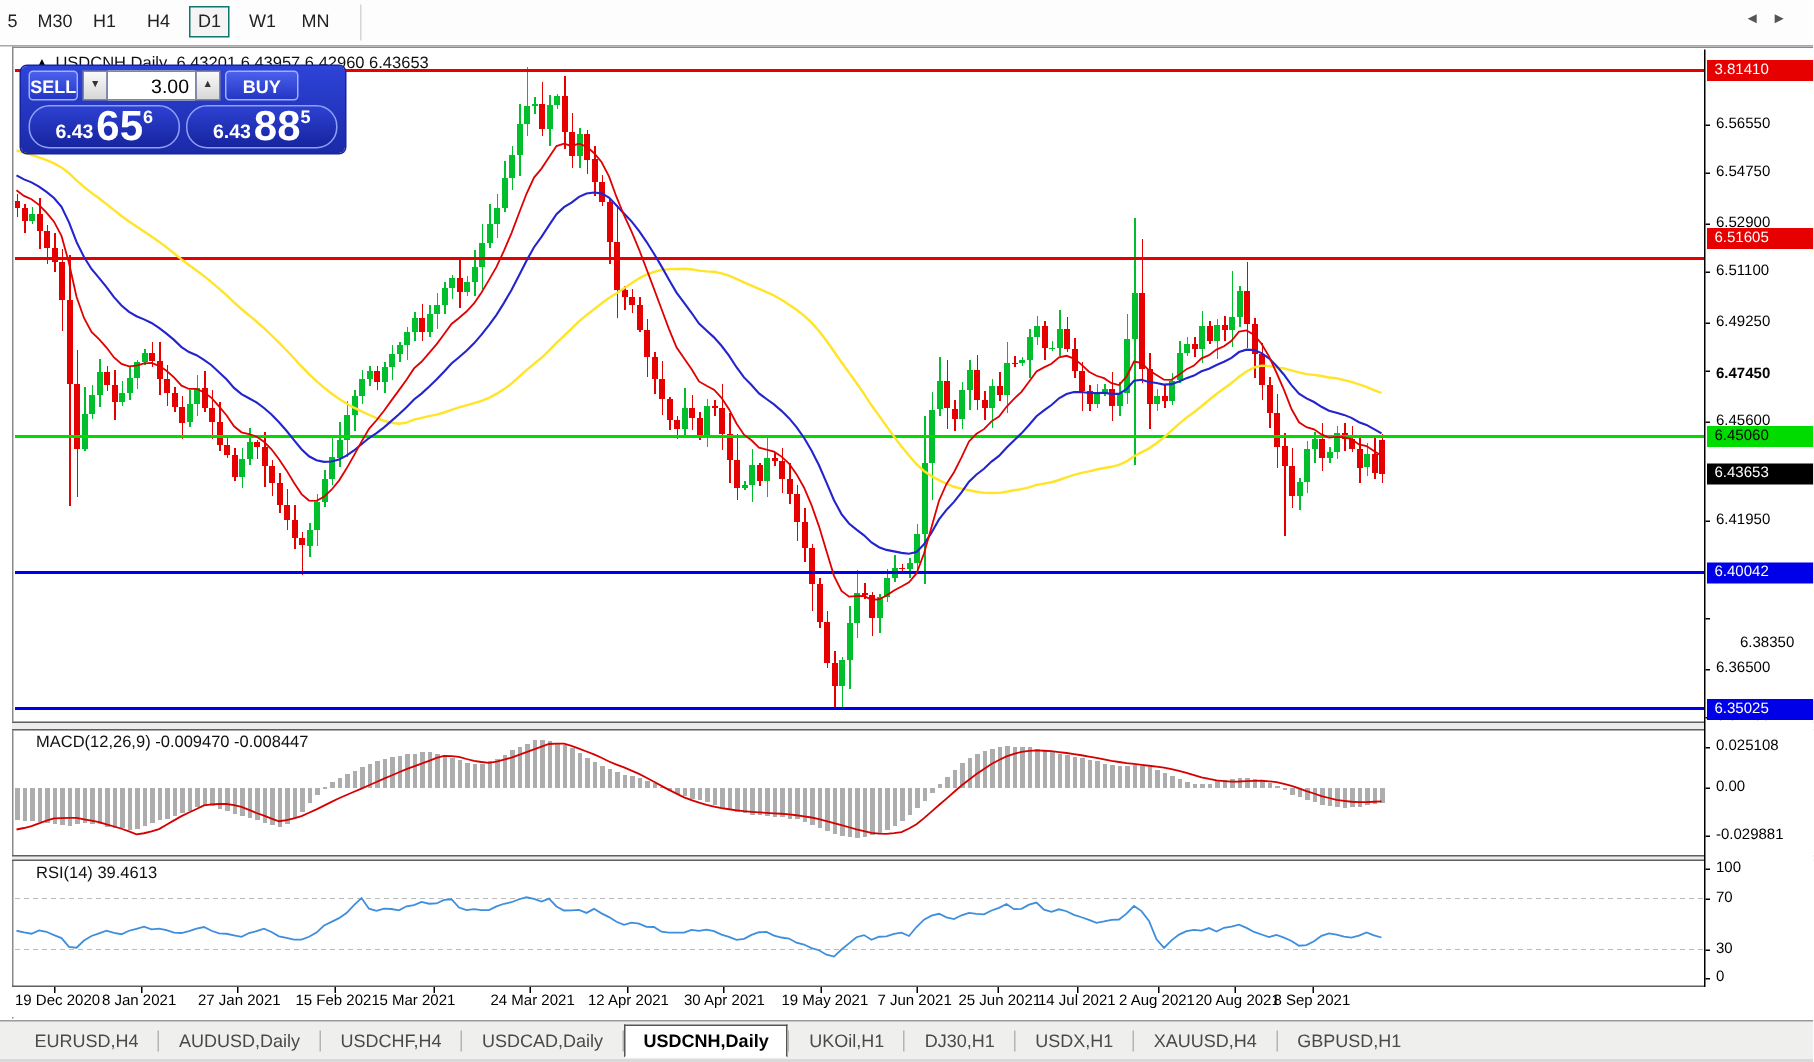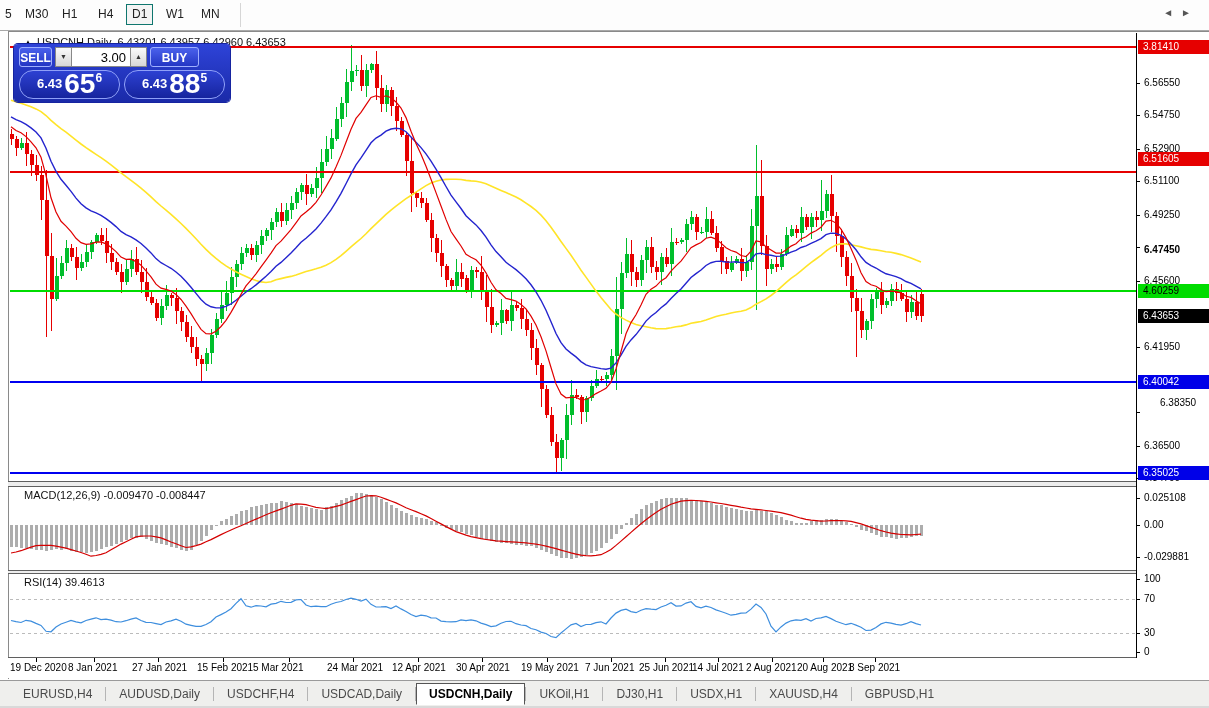--- a/index.html
+++ b/index.html
@@ -21,21 +21,21 @@
   .ocp{position:absolute;left:4px;top:11px;width:216px;height:58px;border-radius:4px;
        background:linear-gradient(#2e43d8,#1a2aa8);box-shadow:0 0 0 1px #1624a0;padding:0;}
   .ocp-row1{position:absolute;left:5px;top:3px;height:20px;width:206px;display:flex;}
   .btn-trade{height:20px;line-height:20px;text-align:center;color:#fff;font-size:12px;font-weight:600;
              background:linear-gradient(#4a61ec,#2336c4);border:1px solid #9fb0ff;border-radius:3px;box-sizing:border-box;}
   .spin{width:17px;height:20px;box-sizing:border-box;border:1px solid #888;background:linear-gradient(#fafafa,#d7d7d7);
         font-size:7px;color:#333;text-align:center;line-height:18px;}
   .vol{width:58px;height:20px;box-sizing:border-box;border:1px solid #888;border-left:none;border-right:none;
        font-size:13px;text-align:right;padding:0 4px;font-family:"Liberation Sans",sans-serif;}
   .ocp-row2{position:absolute;left:5px;top:26px;width:206px;height:29px;display:flex;gap:4px;}
-  .big-price{flex:1;border:1px solid #8fa0f8;border-radius:14px;color:#fff;display:flex;align-items:center;
+  .big-price{flex:1;border:1px solid #8fa0f8;border-radius:14px;color:#fff;display:flex;align-items:flex-end;
              justify-content:center;padding-bottom:1px;background:linear-gradient(#2d41d2,#16249e);}
   .bp-small{font-size:13px;font-weight:700;margin-right:2px;margin-bottom:2px;}
   .bp-big{font-size:28px;font-weight:600;line-height:26px;}
   .bp-sup{font-size:12px;font-weight:700;align-self:flex-start;margin-top:0px;}
   
   .axis{position:absolute;left:1136px;top:33px;width:73px;height:625px;background:#fff;border-left:1px solid #000;}
   .tick-lbl{position:absolute;left:7px;font-size:10px;color:#000;line-height:10px;}
   .tick-dash{position:absolute;left:0;width:3px;height:1px;background:#000;}
   .badge{position:absolute;left:1px;width:66px;height:14px;font-size:10px;line-height:14px;text-align:left;padding-left:5px;}
   
@@ -728,21 +728,21 @@
       <div class="tick-lbl" style="top: 143.312px;">6.51100</div>
       <div class="tick-dash" style="top: 148.312px;"></div>
       <div class="tick-lbl" style="top: 176.826px;">6.49250</div>
       <div class="tick-dash" style="top: 181.826px;"></div>
       <div class="tick-lbl" style="top: 212px; font-weight: bold;">6.47450</div>
       <div class="tick-dash" style="top: 214.435px;"></div>
       <div class="tick-lbl" style="top: 242.949px;">6.45600</div>
       <div class="tick-dash" style="top: 247.949px;"></div>
       <div class="tick-lbl" style="top: 309.072px;">6.41950</div>
       <div class="tick-dash" style="top: 314.072px;"></div>
-      <div class="tick-lbl" style="top: 365px; padding-left: 16px;">6.38350</div>
+      <div class="tick-lbl" style="top: 391px; padding-left: 16px;">6.38350</div>
       <div class="tick-dash" style="top: 379.29px;"></div>
       <div class="tick-lbl" style="top: 407.804px;">6.36500</div>
       <div class="tick-dash" style="top: 412.804px;"></div>
       <div class="tick-lbl" style="top: 440.413px;">6.34700</div>
       <div class="tick-dash" style="top: 445.413px;"></div>
       <div class="tick-lbl" style="top: 459.709px;">0.025108</div>
       <div class="tick-dash" style="top: 464.709px;"></div>
       <div class="tick-lbl" style="top: 487px;">0.00</div>
       <div class="tick-dash" style="top: 492px;"></div>
       <div class="tick-lbl" style="top: 519.479px;">-0.029881</div>
@@ -750,21 +750,21 @@
       <div class="tick-lbl" style="top: 541px;">100</div>
       <div class="tick-dash" style="top: 546px;"></div>
       <div class="tick-lbl" style="top: 561px;">70</div>
       <div class="tick-dash" style="top: 566px;"></div>
       <div class="tick-lbl" style="top: 595px;">30</div>
       <div class="tick-dash" style="top: 600px;"></div>
       <div class="tick-lbl" style="top: 614px;">0</div>
       <div class="tick-dash" style="top: 619px;"></div>
       <div class="badge" style="top: 7px; background: rgb(230, 0, 0); color: rgb(255, 255, 255);">3.81410</div>
       <div class="badge" style="top: 119px; background: rgb(230, 0, 0); color: rgb(255, 255, 255);">6.51605</div>
-      <div class="badge" style="top: 250.732px; background: rgb(0, 220, 0); color: rgb(0, 0, 0);">4.60259</div>
+      <div class="badge" style="top: 250.732px; background: rgb(0, 220, 0); color: rgb(0, 0, 0);">6.45060</div>
       <div class="badge" style="top: 341.638px; background: rgb(0, 0, 232); color: rgb(255, 255, 255);">6.40042</div>
       <div class="badge" style="top: 432.525px; background: rgb(0, 0, 232); color: rgb(255, 255, 255);">6.35025</div>
       <div class="badge" style="top: 276.221px; background: rgb(0, 0, 0); color: rgb(255, 255, 255);">6.43653</div>
     </div>
 
   <div class="tabbar" id="tabbar">
       <div style="width: 10px;"></div>
       <div class="tab">EURUSD,H4</div>
       <div class="tab-sep"></div>
       <div class="tab">AUDUSD,Daily</div>

